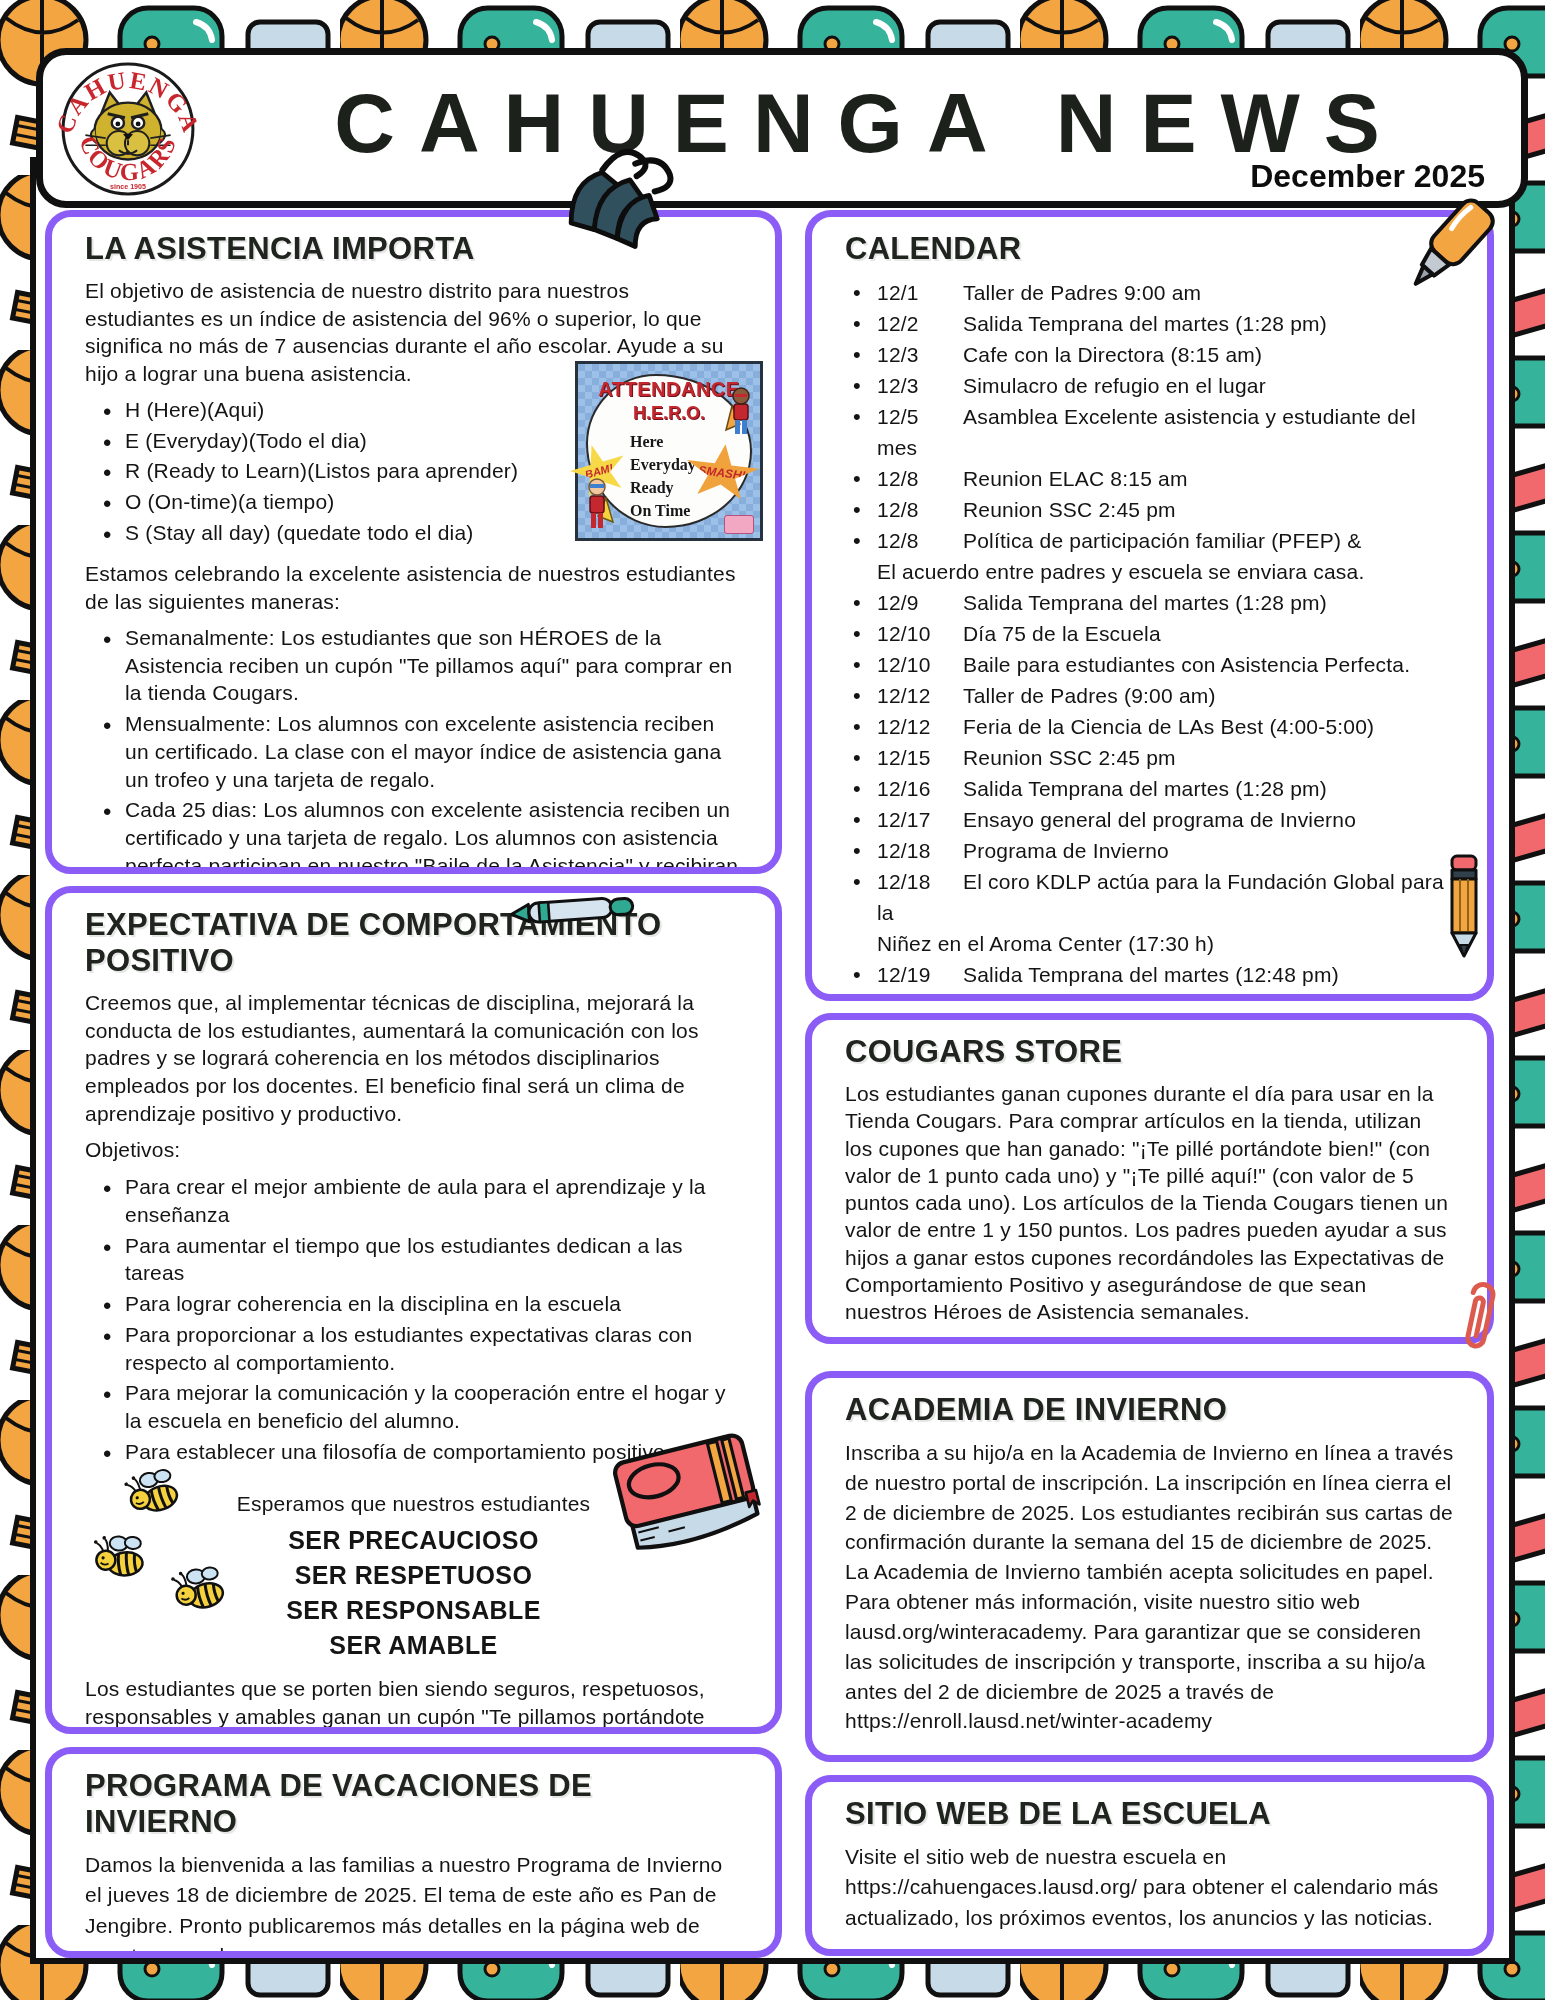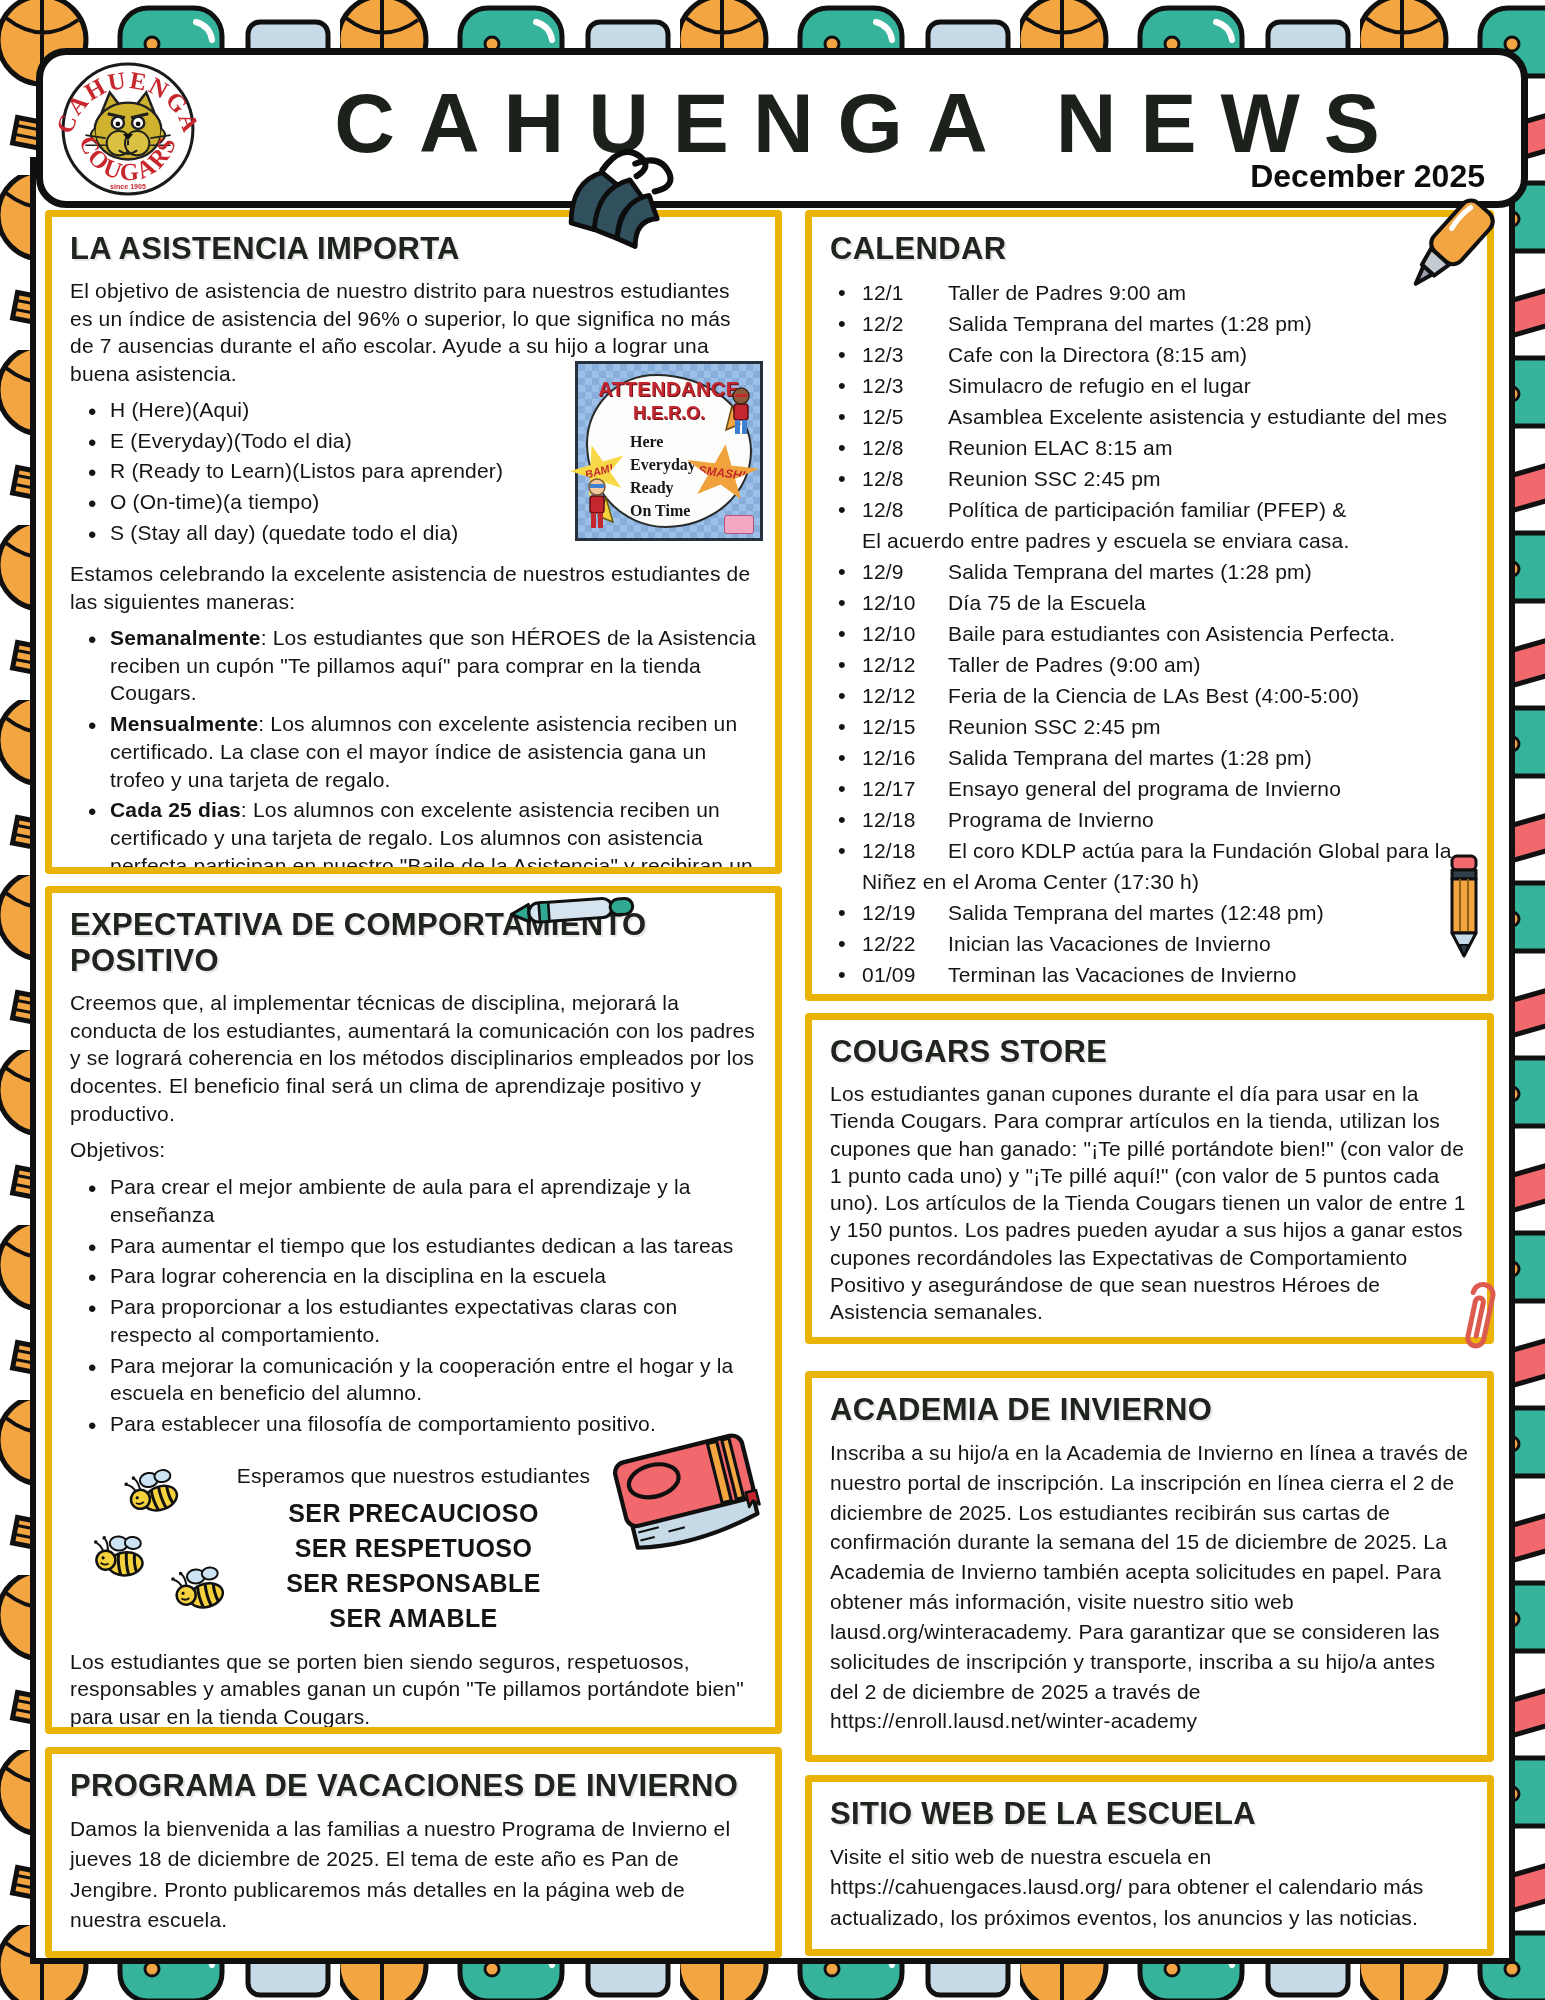--- a/index.html
+++ b/index.html
@@ -15,27 +15,27 @@
   
   .masthead{position:absolute;left:36px;top:48px;width:1492px;height:160px;background:#fff;
             border:7px solid #101010;border-radius:30px;z-index:4}
   .masthead h1{position:absolute;left:190px;right:16px;top:20px;margin:0;font-size:84px;font-weight:900;
                letter-spacing:24px;color:#1d211c;text-align:center;white-space:nowrap;
                font-family:"Liberation Sans",sans-serif}
   .issue-date{position:absolute;right:36px;bottom:6px;font-size:32px;font-weight:700;color:#0d0d0d}
   .logo{position:absolute;left:14px;top:3px;width:142px;height:142px}
 
   
-  .box{position:absolute;background:#fff;border:7px solid #eab308;border-radius:4px;
-       padding:12px 18px;overflow:hidden;z-index:3}
+  .box{position:absolute;background:#fff;border:7px solid #8b5cf6;border-radius:26px;
+       padding:12px 33px;overflow:hidden;z-index:3}
   .box h2{font-size:31px;font-weight:900;margin:2px 0 10px;color:#20241f;letter-spacing:.3px;
           text-shadow:2px 2px 0 rgba(80,80,80,.14)}
   .bd{font-size:21px;line-height:1.32;letter-spacing:.2px}
   .bd p{margin:0 0 8px}
-  .b{font-weight:700}
+  .b{font-weight:400}
 
   #box-attendance{left:45px;top:210px;width:737px;height:664px}
   #box-behavior{left:45px;top:886px;width:737px;height:848px}
   #box-program{left:45px;top:1747px;width:737px;height:211px}
   #box-calendar{left:805px;top:210px;width:689px;height:791px}
   #box-store{left:805px;top:1013px;width:689px;height:331px}
   #box-academy{left:805px;top:1371px;width:689px;height:391px}
   #box-website{left:805px;top:1775px;width:689px;height:181px}
 
   ul.dots{list-style:none;padding:0 0 0 16px;margin:4px 0}

